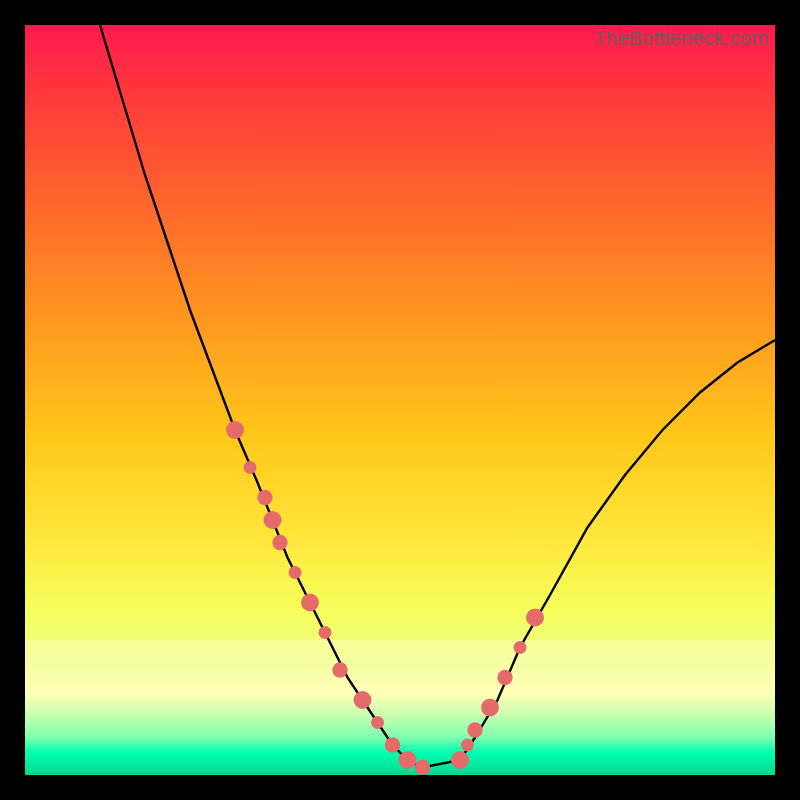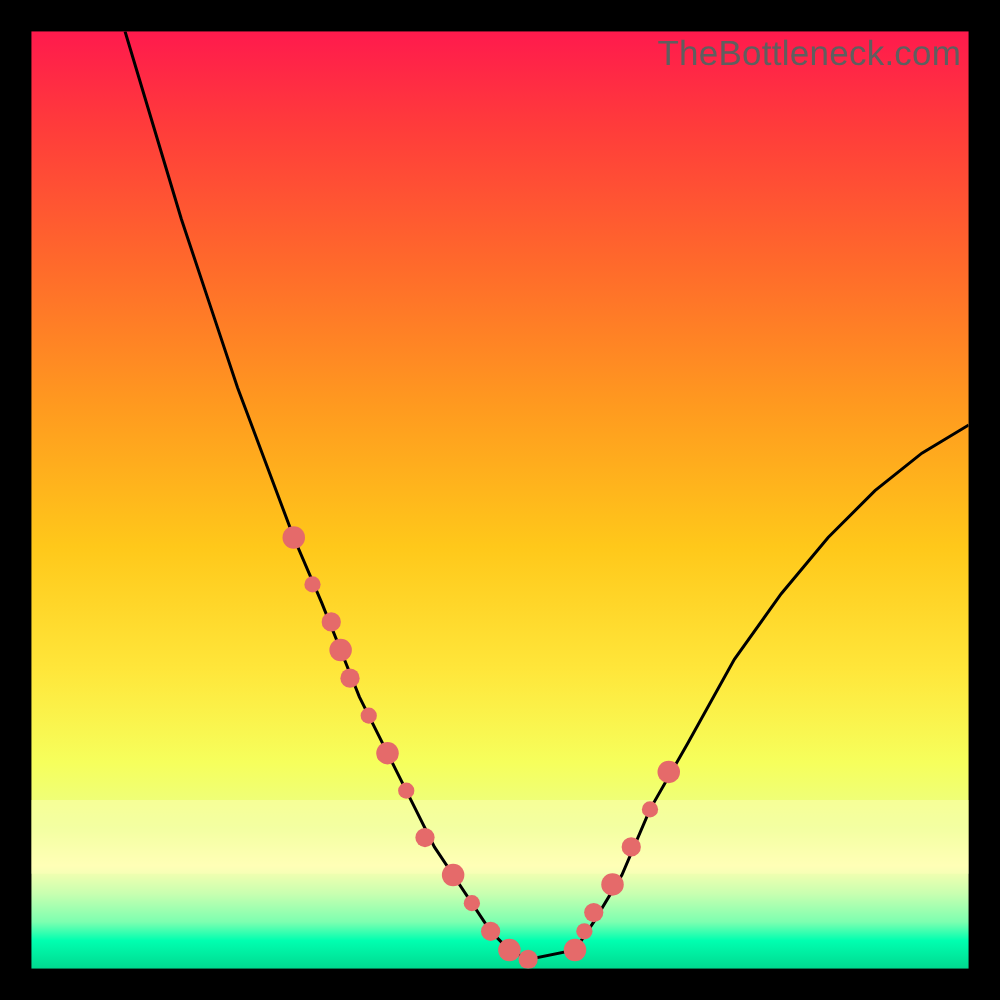--- a/index.html
+++ b/index.html
@@ -52,21 +52,21 @@
     top: 82%;
     width: 100%;
     height: 7.8%;
     background: rgba(255,255,190,0.45);
   }
   .watermark {
     position: absolute;
     top: 2px;
     right: 6px;
     color: #5f5f5f;
-    font-size: 28px;
+    font-size: 20px;
     font-weight: 500;
     letter-spacing: 0.2px;
     user-select: none;
   }
   svg.curve-layer {
     position: absolute;
     left: 0; top: 0;
     width: 100%; height: 100%;
   }
   .main-curve {

